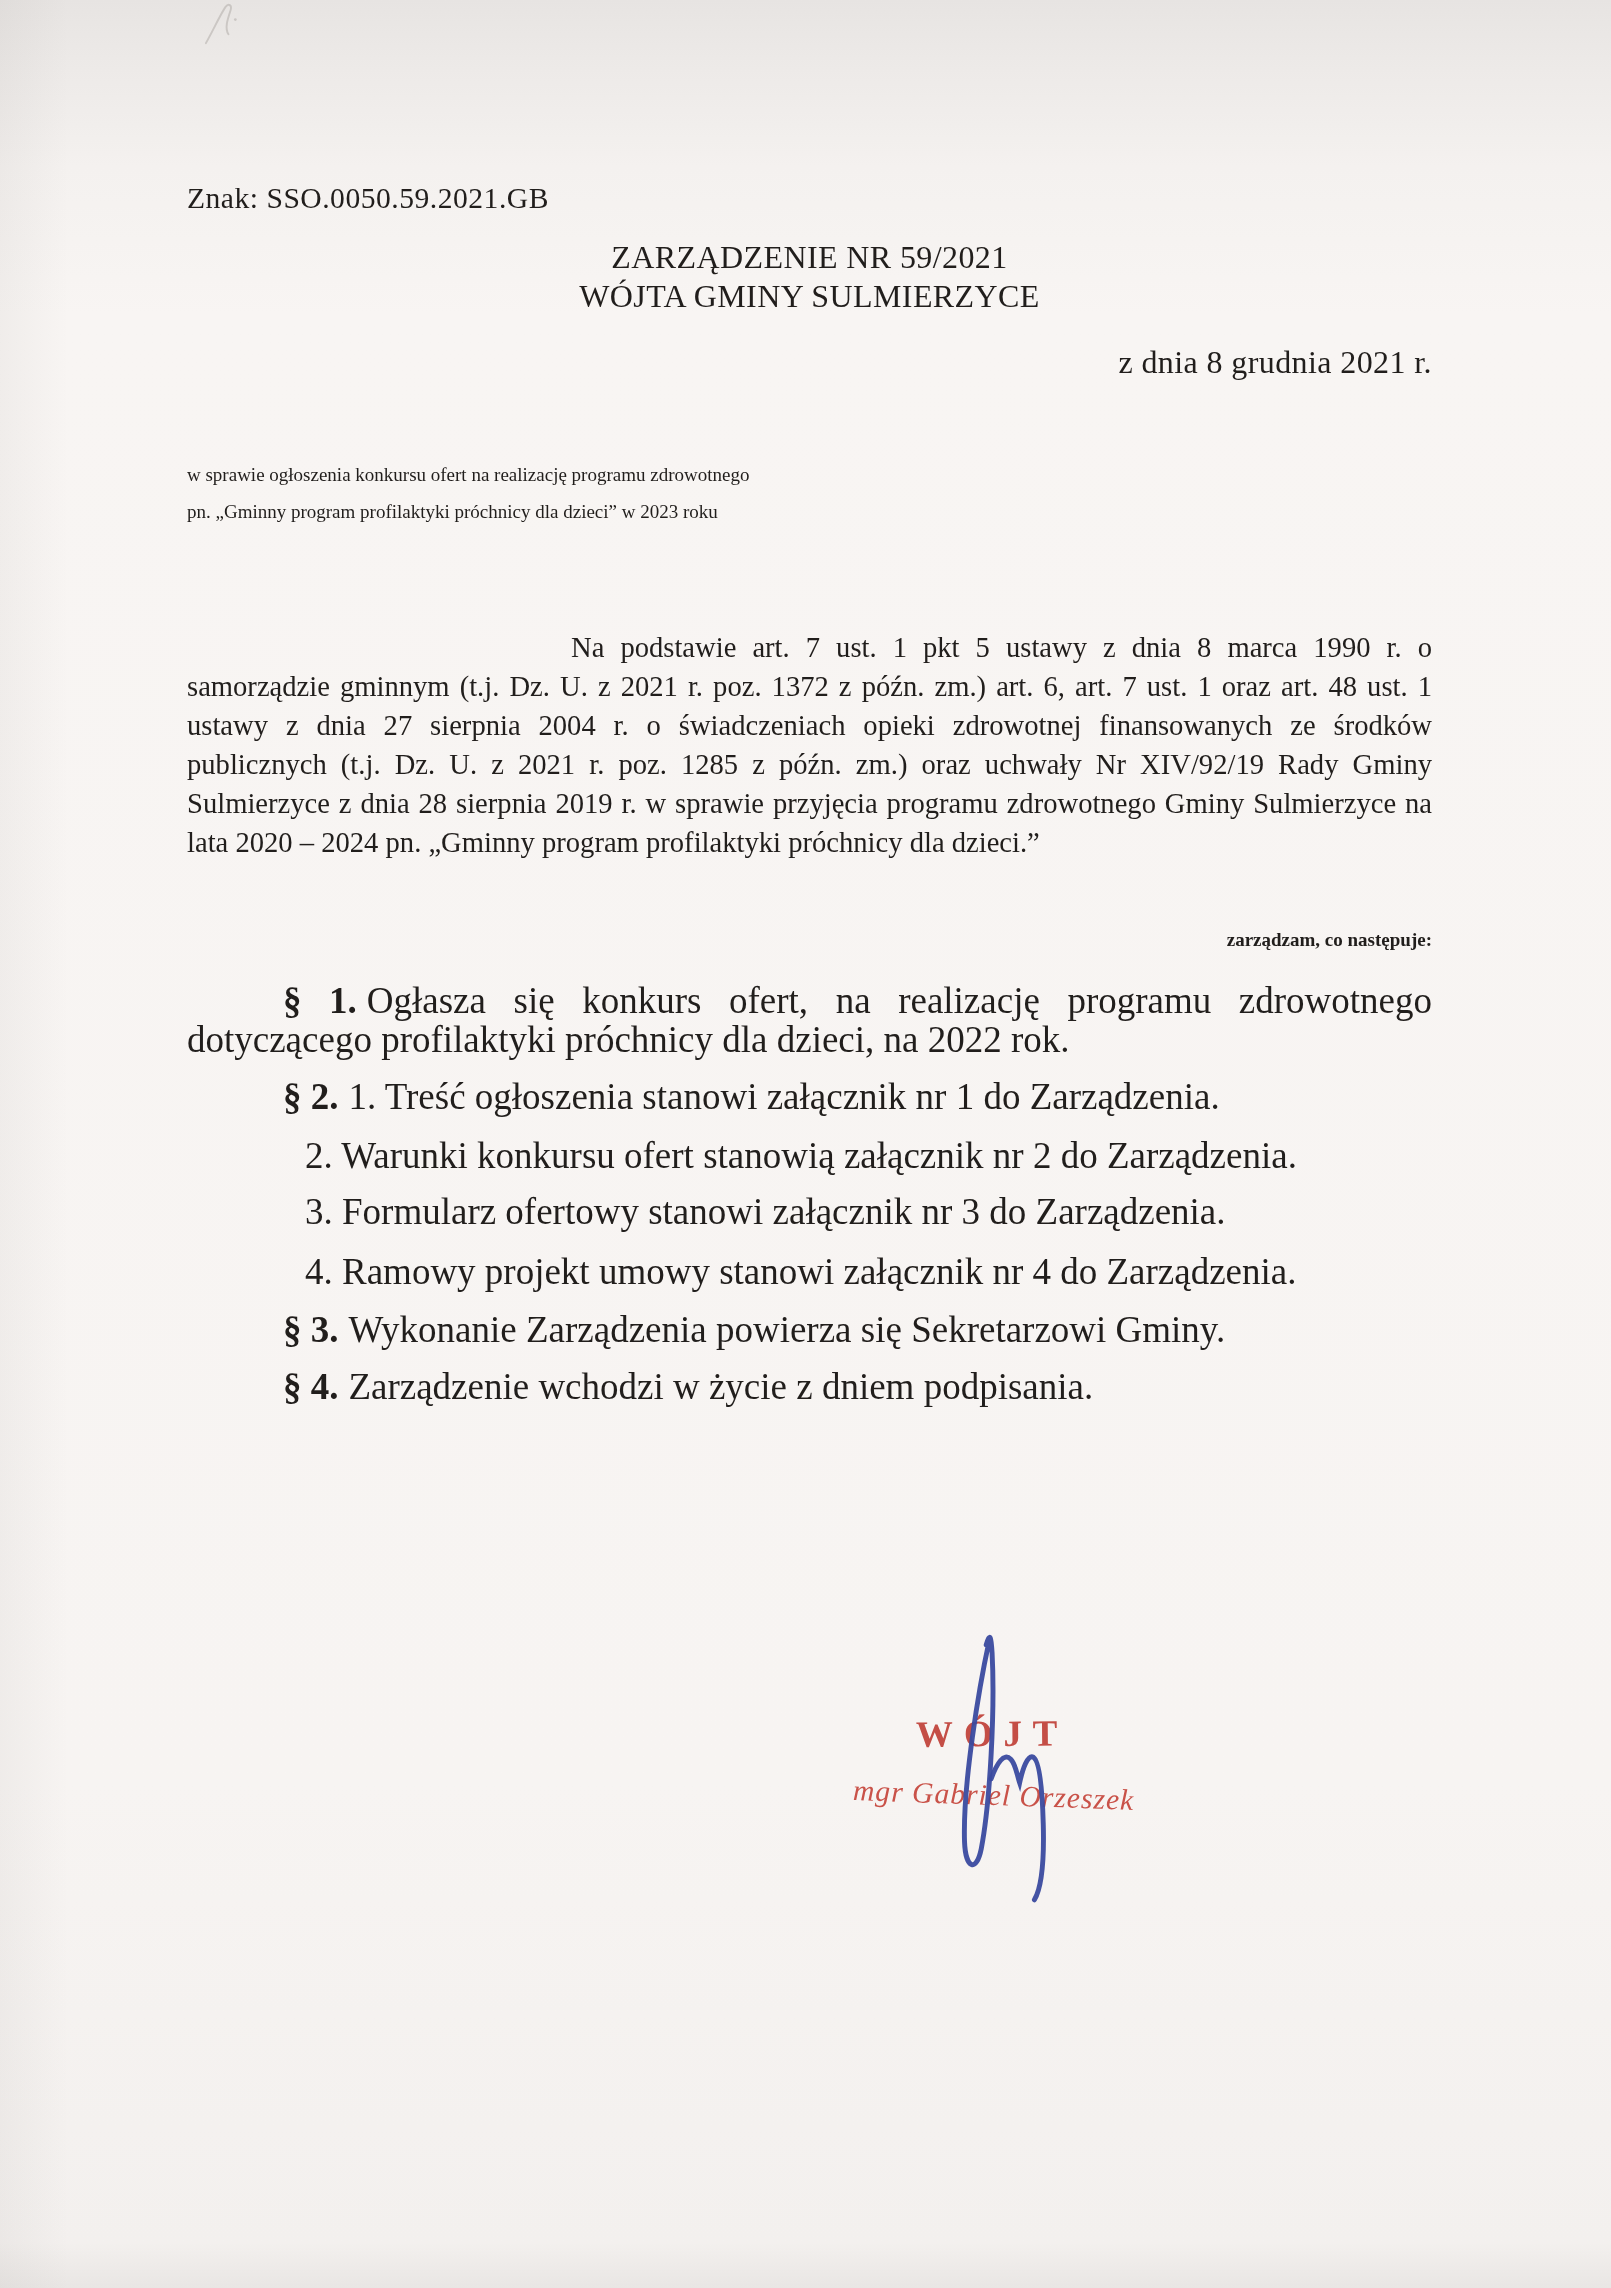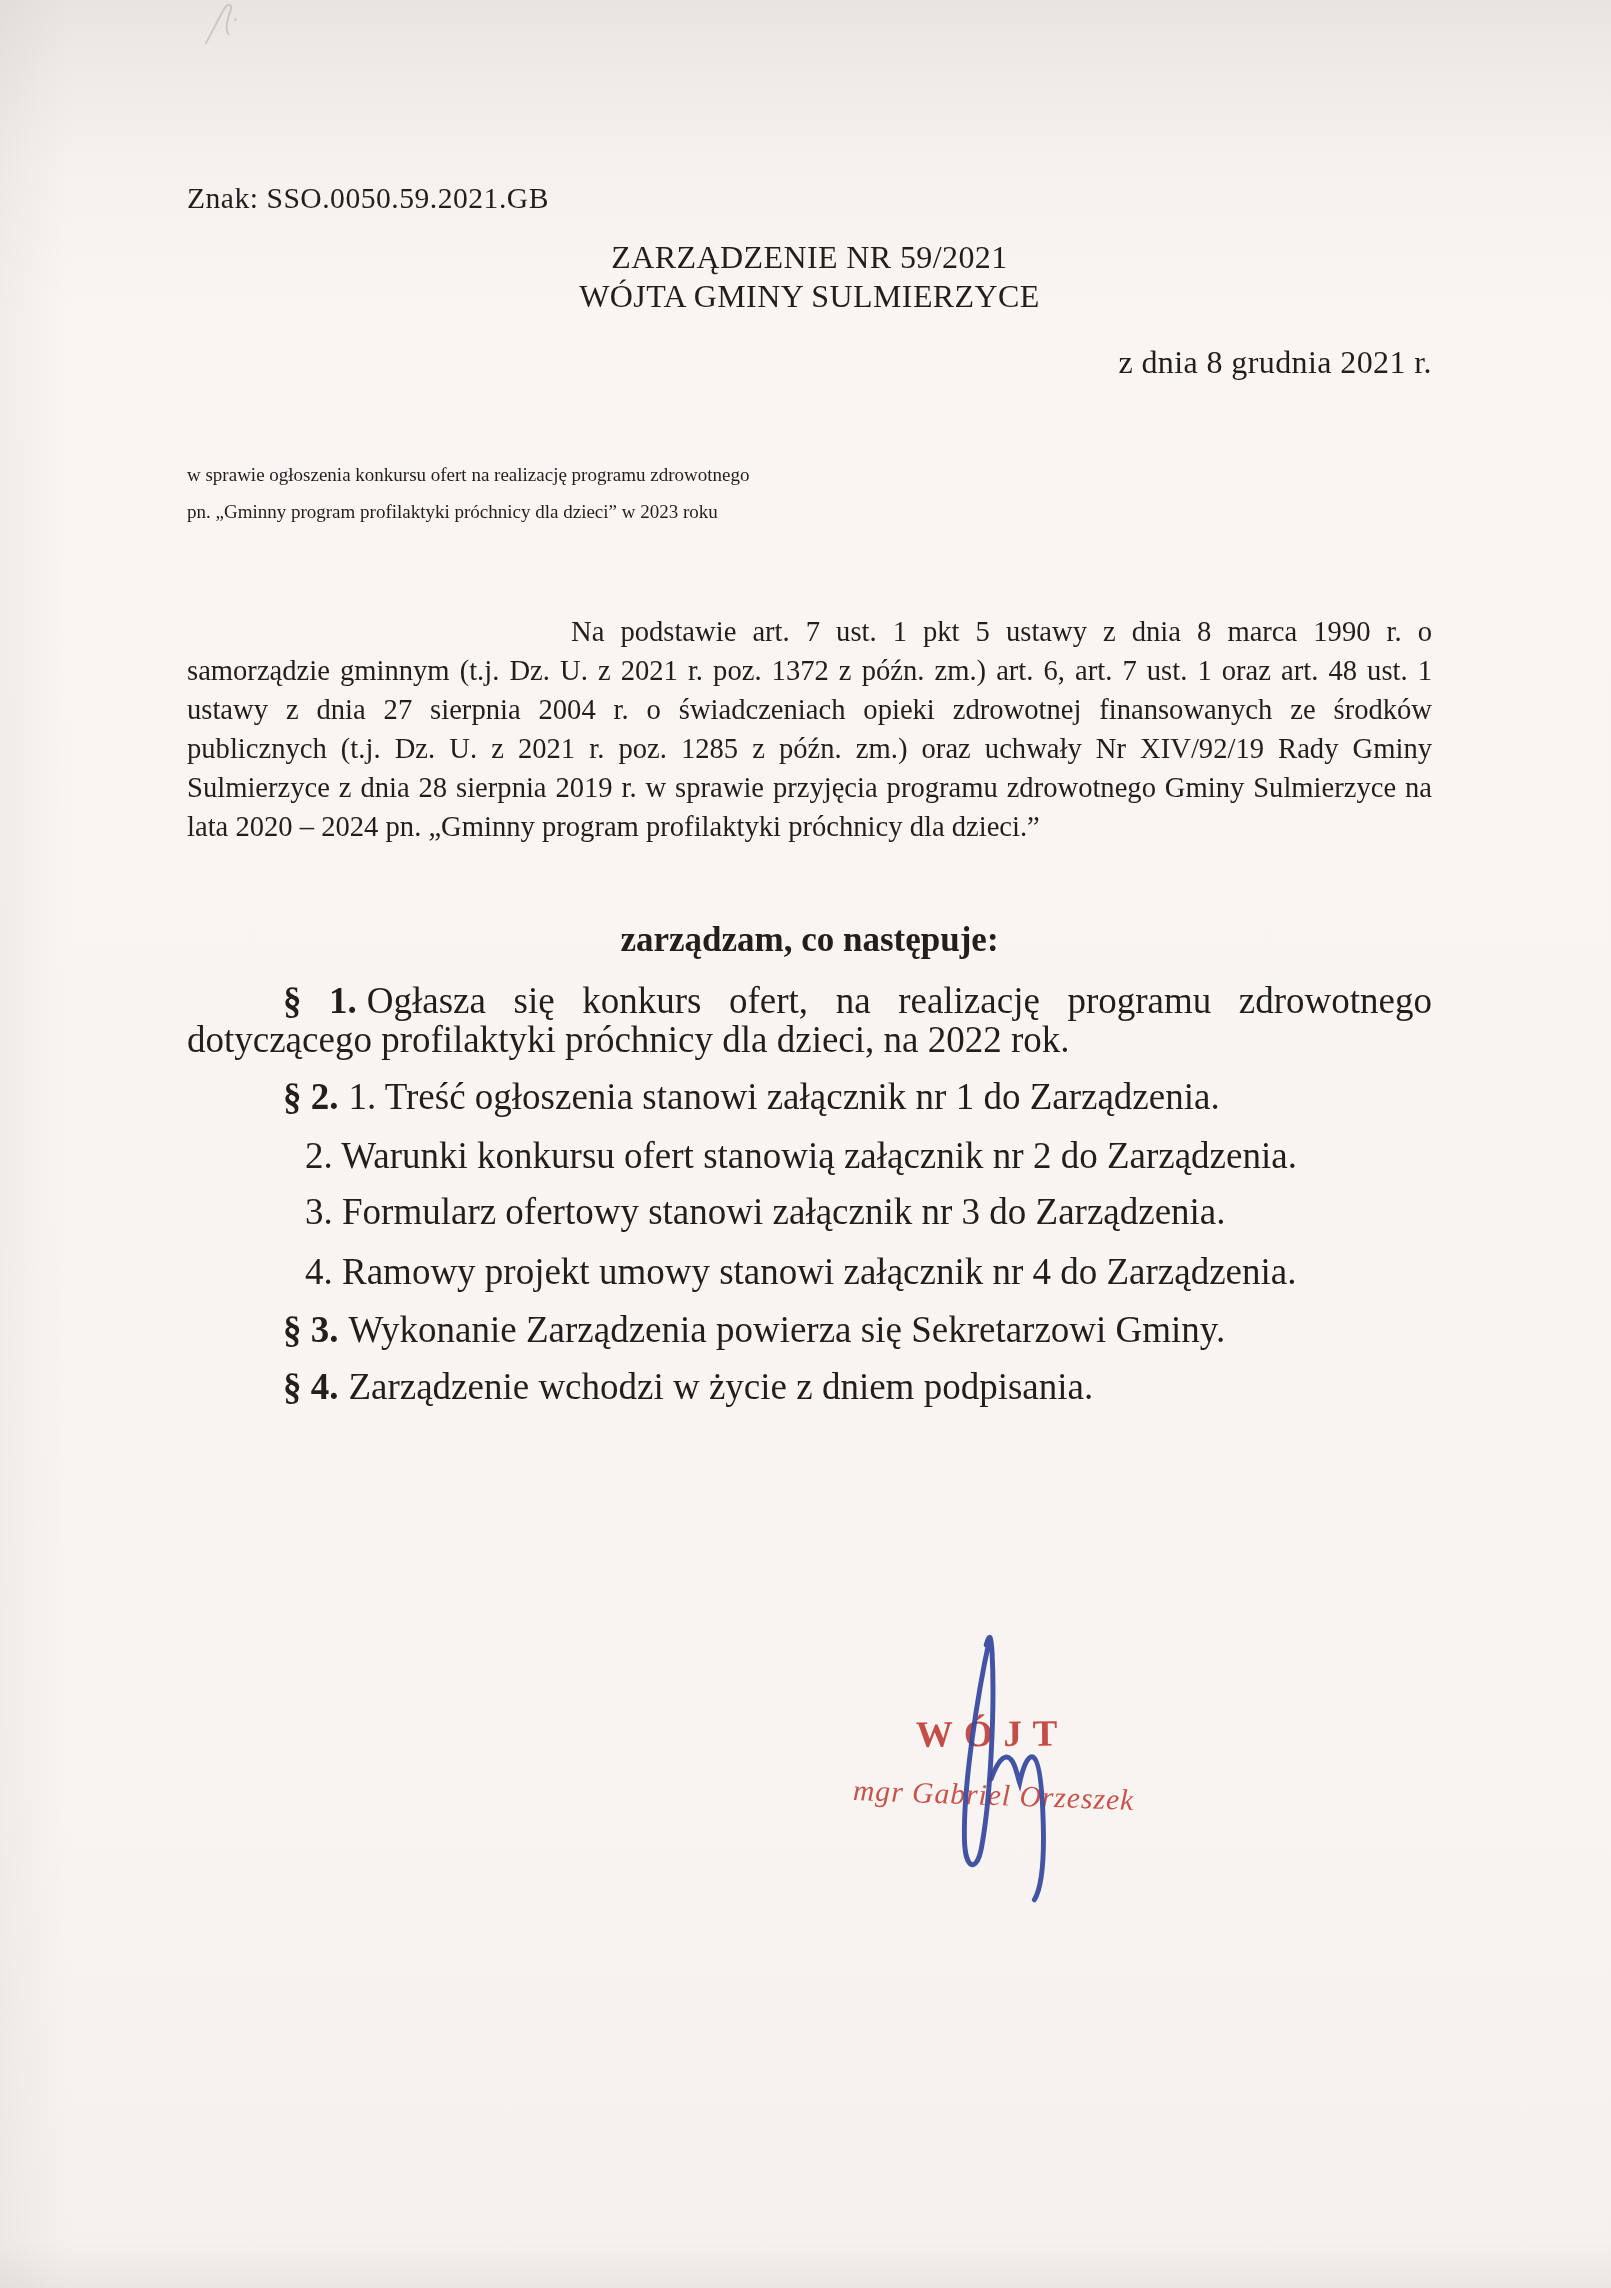--- a/index.html
+++ b/index.html
@@ -33,31 +33,31 @@
   }
   .heading .date-line { margin-top: 27px; text-align: right; }
 
   .subject {
     left: 187px; top: 456px; width: 1245px;
     text-align: left;
     font-size: 19px; line-height: 37px;
   }
 
   .legal {
-    left: 187px; top: 612px; width: 1245px;
+    left: 187px; top: 628px; width: 1245px;
     font-size: 28.6px; line-height: 39px;
     text-align: justify;
     text-indent: 384px;
   }
 
   .order-heading {
     left: 187px; top: 921px; width: 1245px;
-    text-align: center;
+    text-align: right;
     font-weight: bold;
-    font-size: 35px; line-height: 37px;
+    font-size: 19px; line-height: 37px;
   }
 
   .sec {
     left: 187px; width: 1245px;
     font-size: 37px; line-height: 39px;
   }
   .sec .mk { margin-right: 9.9px; }
   .sec .mk:empty { margin-right: 0; }
   .s1 { top: 981px;  text-indent: 96px; text-align: justify; }
   .s2 { top: 1077px; padding-left: 96px;  box-sizing: border-box; }

